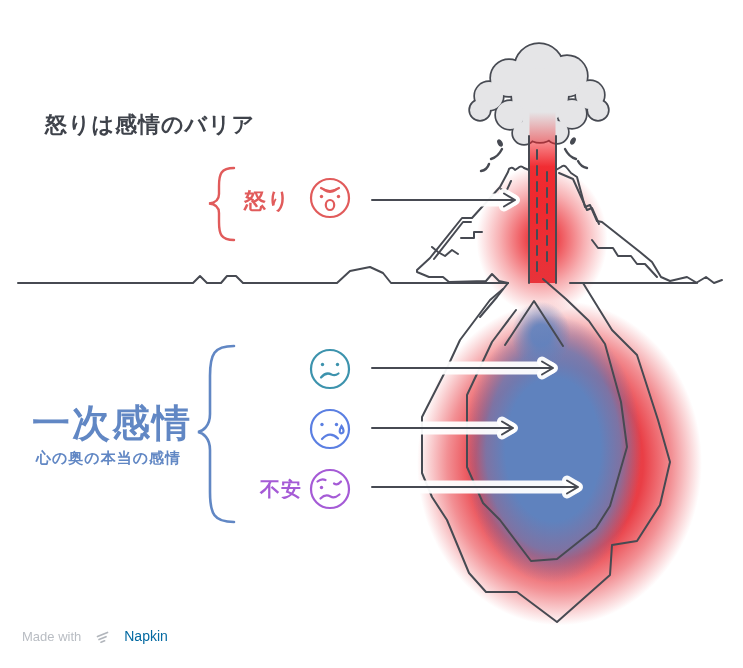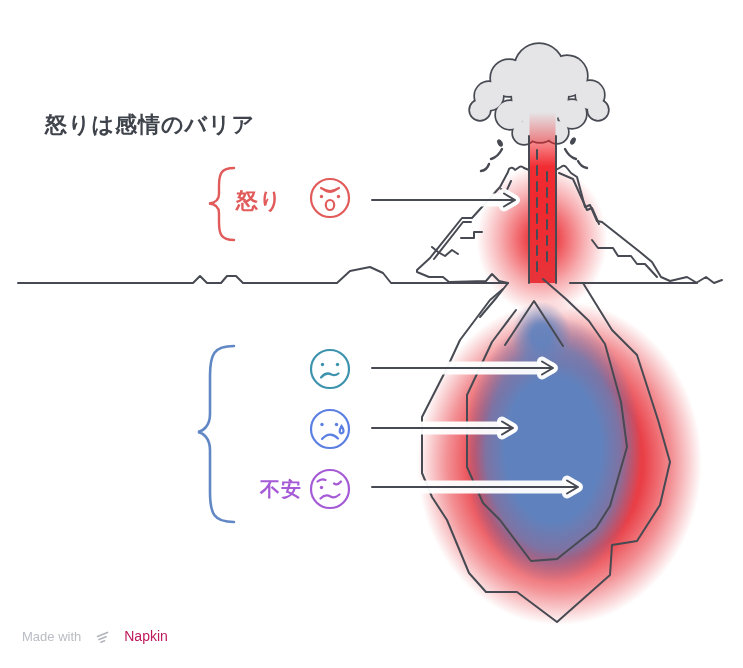--- a/index.html
+++ b/index.html
@@ -35,36 +35,36 @@
   .dash{fill:none;stroke:var(--line_dark);stroke-width:2;stroke-dasharray:9 7;stroke-linecap:round;}
   .splash{fill:none;stroke:var(--line_dark);stroke-width:2.4;stroke-linecap:round;}
   .cloud-stroke{fill:var(--cloud_gray);stroke:var(--line_dark);stroke-width:3.4;}
   .cloud-fill{fill:var(--cloud_gray);stroke:none;}
   .halo{fill:none;stroke:#ffffff;stroke-width:13;stroke-opacity:.95;stroke-linecap:round;stroke-linejoin:round;}
   .arrow-line{fill:none;stroke:var(--line_dark);stroke-width:2;stroke-linecap:round;}
   .arrow-head{fill:none;stroke:var(--line_dark);stroke-width:2;stroke-linecap:round;stroke-linejoin:round;}
   
   #diagram-title{left:45px;top:110px;font-size:22px;font-weight:bold;color:#3f434b;letter-spacing:1px;}
   #secondary-label{left:84px;top:184px;font-size:24px;font-weight:bold;color:var(--secondary_red);letter-spacing:1px;}
-  #anger-label{left:236px;top:186px;font-size:22px;font-weight:600;color:var(--secondary_red);letter-spacing:1px;}
+  #anger-label{left:244px;top:186px;font-size:22px;font-weight:600;color:var(--secondary_red);letter-spacing:1px;}
   #primary-label{left:32px;top:398px;font-size:38px;font-weight:bold;color:var(--primary_blue);letter-spacing:2px;}
   #primary-subtitle{left:36px;top:449px;font-size:15px;font-weight:bold;color:var(--primary_blue);letter-spacing:1px;}
   .emotion-label{position:absolute;width:62px;text-align:right;font-size:20px;font-weight:600;letter-spacing:1px;}
   #loneliness-label{left:240px;top:355px;color:var(--loneliness_teal);}
   #regret-label{left:240px;top:415px;color:var(--regret_blue);}
   #anxiety-label{left:240px;top:476px;color:var(--anxiety_purple);font-family:Liberation Serif, serif;}
   .face{position:absolute;width:46px;height:46px;}
   #angry-face{left:307px;top:175px;}
   #lonely-face{left:307px;top:346px;}
   #crying-face{left:307px;top:406px;}
   #anxious-face{left:307px;top:466px;}
   #red-brace{left:204px;top:164px;}
   #blue-brace{left:194px;top:342px;}
   #footer{left:22px;top:628px;display:flex;align-items:center;gap:14px;color:#b9bdc3;font-size:13px;}
-  #footer .brand{font-size:14px;color:#be185d;}
+  #footer .brand{font-size:14px;color:#0369a1;}
 </style>
 </head>
 <body>
 
 <div id="canvas">
 
   <div class="abs" id="underground-red-glow"></div>
   <div class="abs" id="column-red-glow"></div>
   <div class="abs" id="magma-blue-blob"></div>
   <div class="abs" id="magma-blue-neck"></div>
@@ -190,20 +190,22 @@
     <g fill="none" stroke="var(--secondary_red)" stroke-width="2.2" stroke-linecap="round">
       <circle cx="23" cy="23" r="19"></circle>
       <path d="M14 13 Q23 19 32 13"></path>
       <path d="M17.5 15 Q23 18.6 28.5 15"></path>
       <ellipse cx="23" cy="30" rx="4.2" ry="5"></ellipse>
     </g>
     <circle cx="14.5" cy="21.5" r="1.7" fill="var(--secondary_red)"></circle>
     <circle cx="31.5" cy="21.5" r="1.7" fill="var(--secondary_red)"></circle>
   </svg>
 
+  <div class="abs" id="primary-label">一次感情</div>
+  <div class="abs" id="primary-subtitle">心の奥の本当の感情</div>
   <svg class="abs" id="blue-brace" width="44" height="184" viewBox="0 0 44 184">
     <path d="M40 4 C20 4 16 12 16 34 L16 72 C16 84 9 89 4 90 C9 91 16 96 16 108 L16 150 C16 172 20 180 40 180" fill="none" stroke="var(--primary_blue)" stroke-width="2.6" stroke-linecap="round"></path>
   </svg>
 
   <svg class="face" id="lonely-face" viewBox="0 0 46 46">
     <g fill="none" stroke="var(--loneliness_teal)" stroke-width="2.2" stroke-linecap="round">
       <circle cx="23" cy="23" r="19"></circle>
       <path d="M14 31.5 Q19 25.5 24.5 28.5 Q28 30.2 31.5 27.5"></path>
     </g>
     <circle cx="15.5" cy="18.5" r="1.7" fill="var(--loneliness_teal)"></circle>

